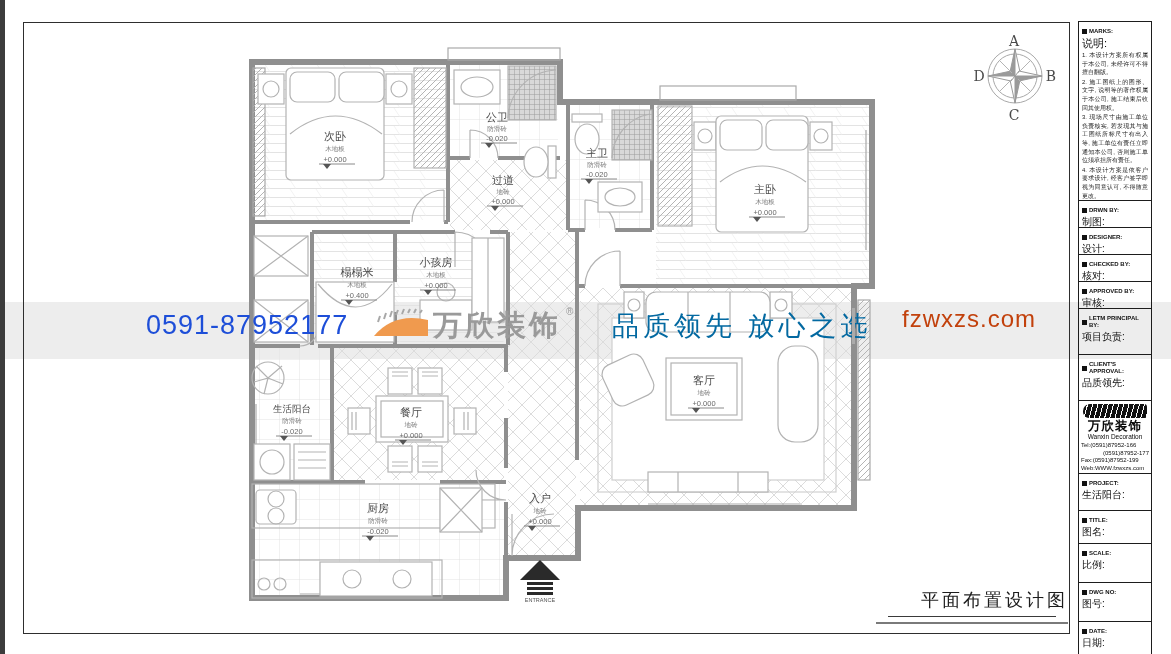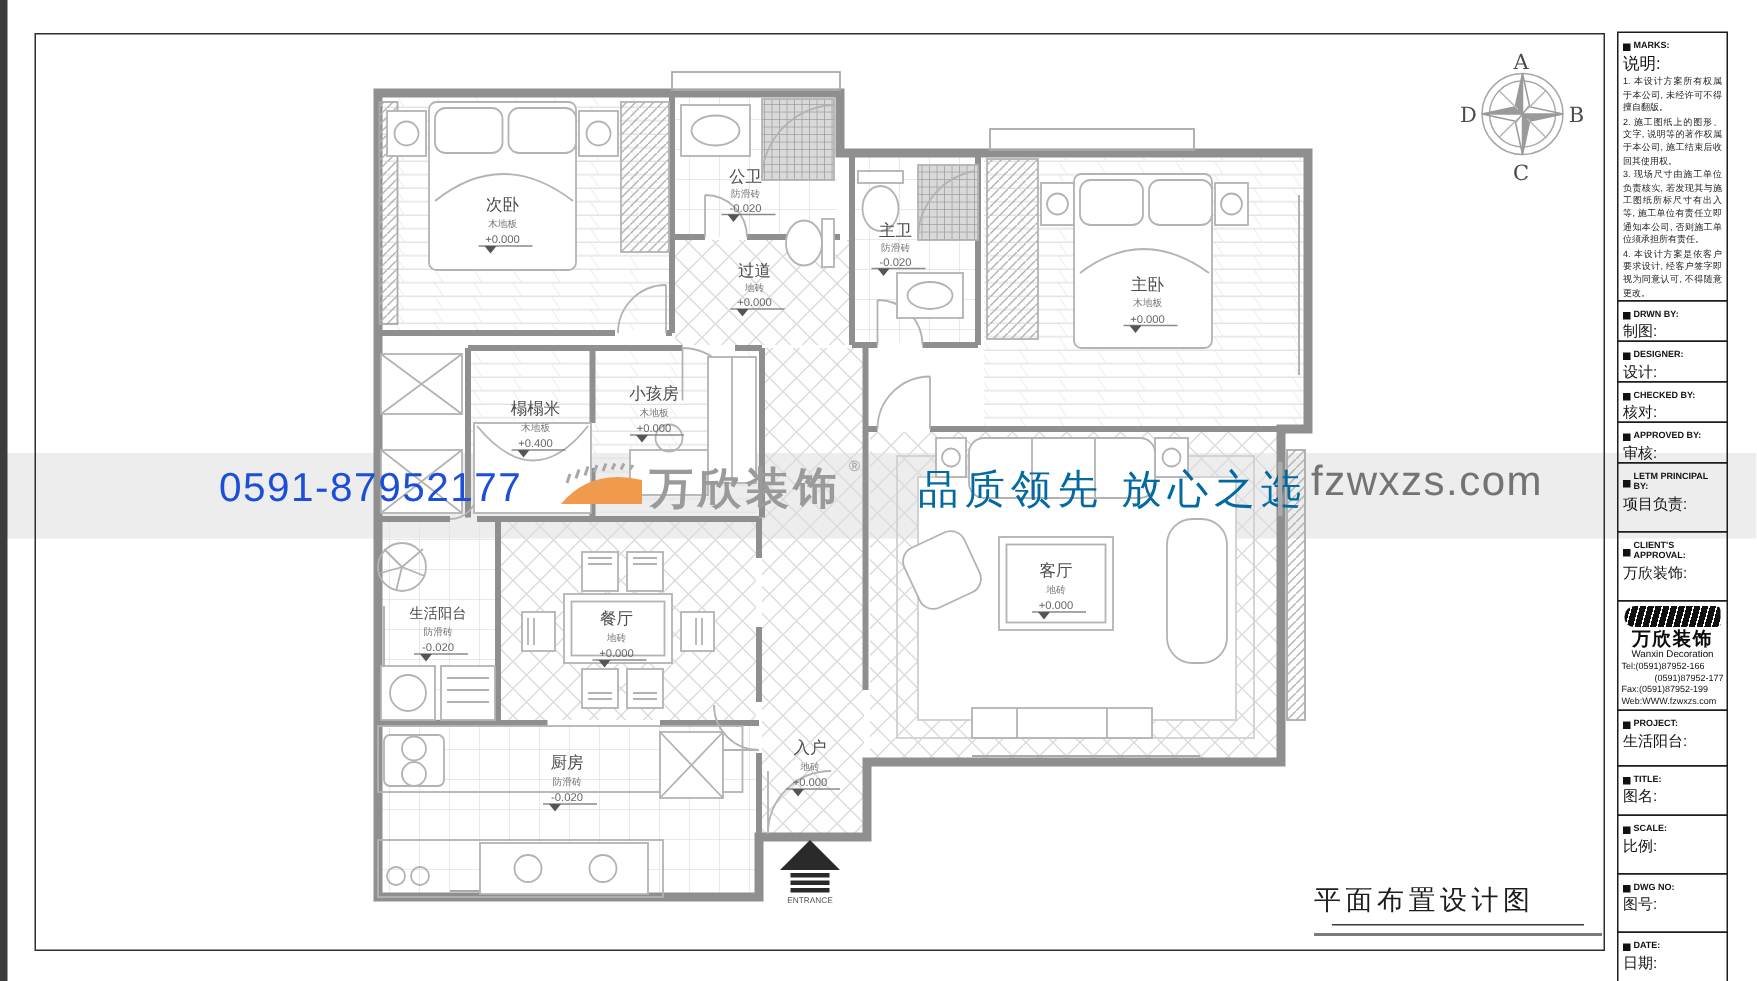--- a/index.html
+++ b/index.html
@@ -8,39 +8,39 @@
   .left-bar{position:absolute;left:0;top:0;width:5px;height:654px;background:#3c3c3c;z-index:5}
   .wm-band{position:absolute;left:0;top:302px;width:1171px;height:57px;background:#ededed;z-index:1}
   .plan-svg{position:absolute;left:0;top:0;z-index:2}
   .wm{position:absolute;z-index:3;white-space:nowrap;color:#a6a6a6}
   .wm-phone{left:146px;top:310px;font-size:27px;letter-spacing:1px;color:#1d4ed8}
   .wm-logo{left:372px;top:308px;z-index:3;position:absolute}
   .wm-brand{left:433px;top:306px;font-size:29px;font-weight:bold;letter-spacing:3px;color:#9a9a9a}
   .wm-reg{left:566px;top:306px;font-size:10px;color:#9a9a9a}
   .wm-tag{left:612px;top:308px;font-size:27px;letter-spacing:4px;color:#0369a1}
   .wm-sep{left:852px;top:308px;width:3px;height:36px;background:#ababab;position:absolute;z-index:3}
-  .wm-site{left:874px;top:305px;font-size:28px;letter-spacing:1px;color:#737373}
+  .wm-site{left:902px;top:305px;font-size:24px;letter-spacing:1px;color:#c2410c}
   .frame{position:absolute;left:23px;top:22px;width:1045px;height:610px;border:1px solid #2e2e2e;z-index:2}
   
   .sidebar{position:absolute;left:1078px;top:22px;width:74px;z-index:4}
   .sb-box{border:1px solid #1d1d1d;margin-top:-1px;padding:6px 3px;box-sizing:border-box;overflow:hidden;background:transparent}
   .sb-en{font-size:6px;line-height:7px;color:#111;display:flex;align-items:center;gap:2px;font-weight:bold}
   .sb-en::before{content:"";width:5px;height:5px;background:#111;display:inline-block;flex:none}
   .sb-zh{font-size:10px;line-height:12px;color:#111;margin-top:2px}
   .sb-marks{height:180px}
   .sb-notes{font-size:6px;line-height:8.6px;color:#222;margin-top:2px;text-align:justify}
   .sb-notes p{margin:0 0 1px 0}
   .h28{height:28px}.h33{height:47px}.h38{height:38px}.h30{height:34px}.h26{height:40px}.h27{height:27px}
   .sb-logo{height:74px;padding:2px}
   .logo-bar{height:14px;background:repeating-linear-gradient(105deg,#101010 0 4px,#fafafa 4px 5px);border-radius:7px 3px 2px 6px;margin:1px 2px}
   .logo-brand{font-size:12.5px;font-weight:bold;letter-spacing:1px;text-align:center;line-height:14px;color:#0a0a0a}
   .logo-en{font-size:6.5px;text-align:center;line-height:7px;color:#0a0a0a;margin-bottom:2px}
   .logo-line{font-size:6px;line-height:7.6px;color:#111;white-space:nowrap}
   
-  .dwg-title{position:absolute;left:876px;top:588px;width:192px;text-align:left;z-index:3;
+  .dwg-title{position:absolute;left:876px;top:588px;width:192px;text-align:right;z-index:3;
              font-family:Liberation Sans, sans-serif;font-size:18px;letter-spacing:3px;color:#1c1c1c}
   .dwg-title .u1{display:block;height:1px;background:#3a3a3a;margin:4px 12px 0 12px}
   .dwg-title .u2{display:block;height:2px;background:#7a7a7a;margin:5px 0 0 0}
 </style>
 </head>
 <body>
 
 <div class="left-bar"></div>
 <div class="wm-band"></div>
 <div class="frame"></div>
@@ -403,21 +403,21 @@
   <div class="sb-box h28">
     <div class="sb-en">APPROVED BY:</div>
     <div class="sb-zh">审核:</div>
   </div>
   <div class="sb-box h33">
     <div class="sb-en">LETM PRINCIPAL BY:</div>
     <div class="sb-zh">项目负责:</div>
   </div>
   <div class="sb-box h33">
     <div class="sb-en">CLIENT'S APPROVAL:</div>
-    <div class="sb-zh">万欣装饰:</div>
+    <div class="sb-zh">品质领先:</div>
   </div>
 
   <div class="sb-box sb-logo">
     <div class="logo-bar"></div>
     <div class="logo-brand">万欣装饰</div>
     <div class="logo-en">Wanxin Decoration</div>
     <div class="logo-line">Tel:(0591)87952-166</div>
     <div class="logo-line" style="text-align:right">(0591)87952-177</div>
     <div class="logo-line">Fax:(0591)87952-199</div>
     <div class="logo-line">Web:WWW.fzwxzs.com</div>

